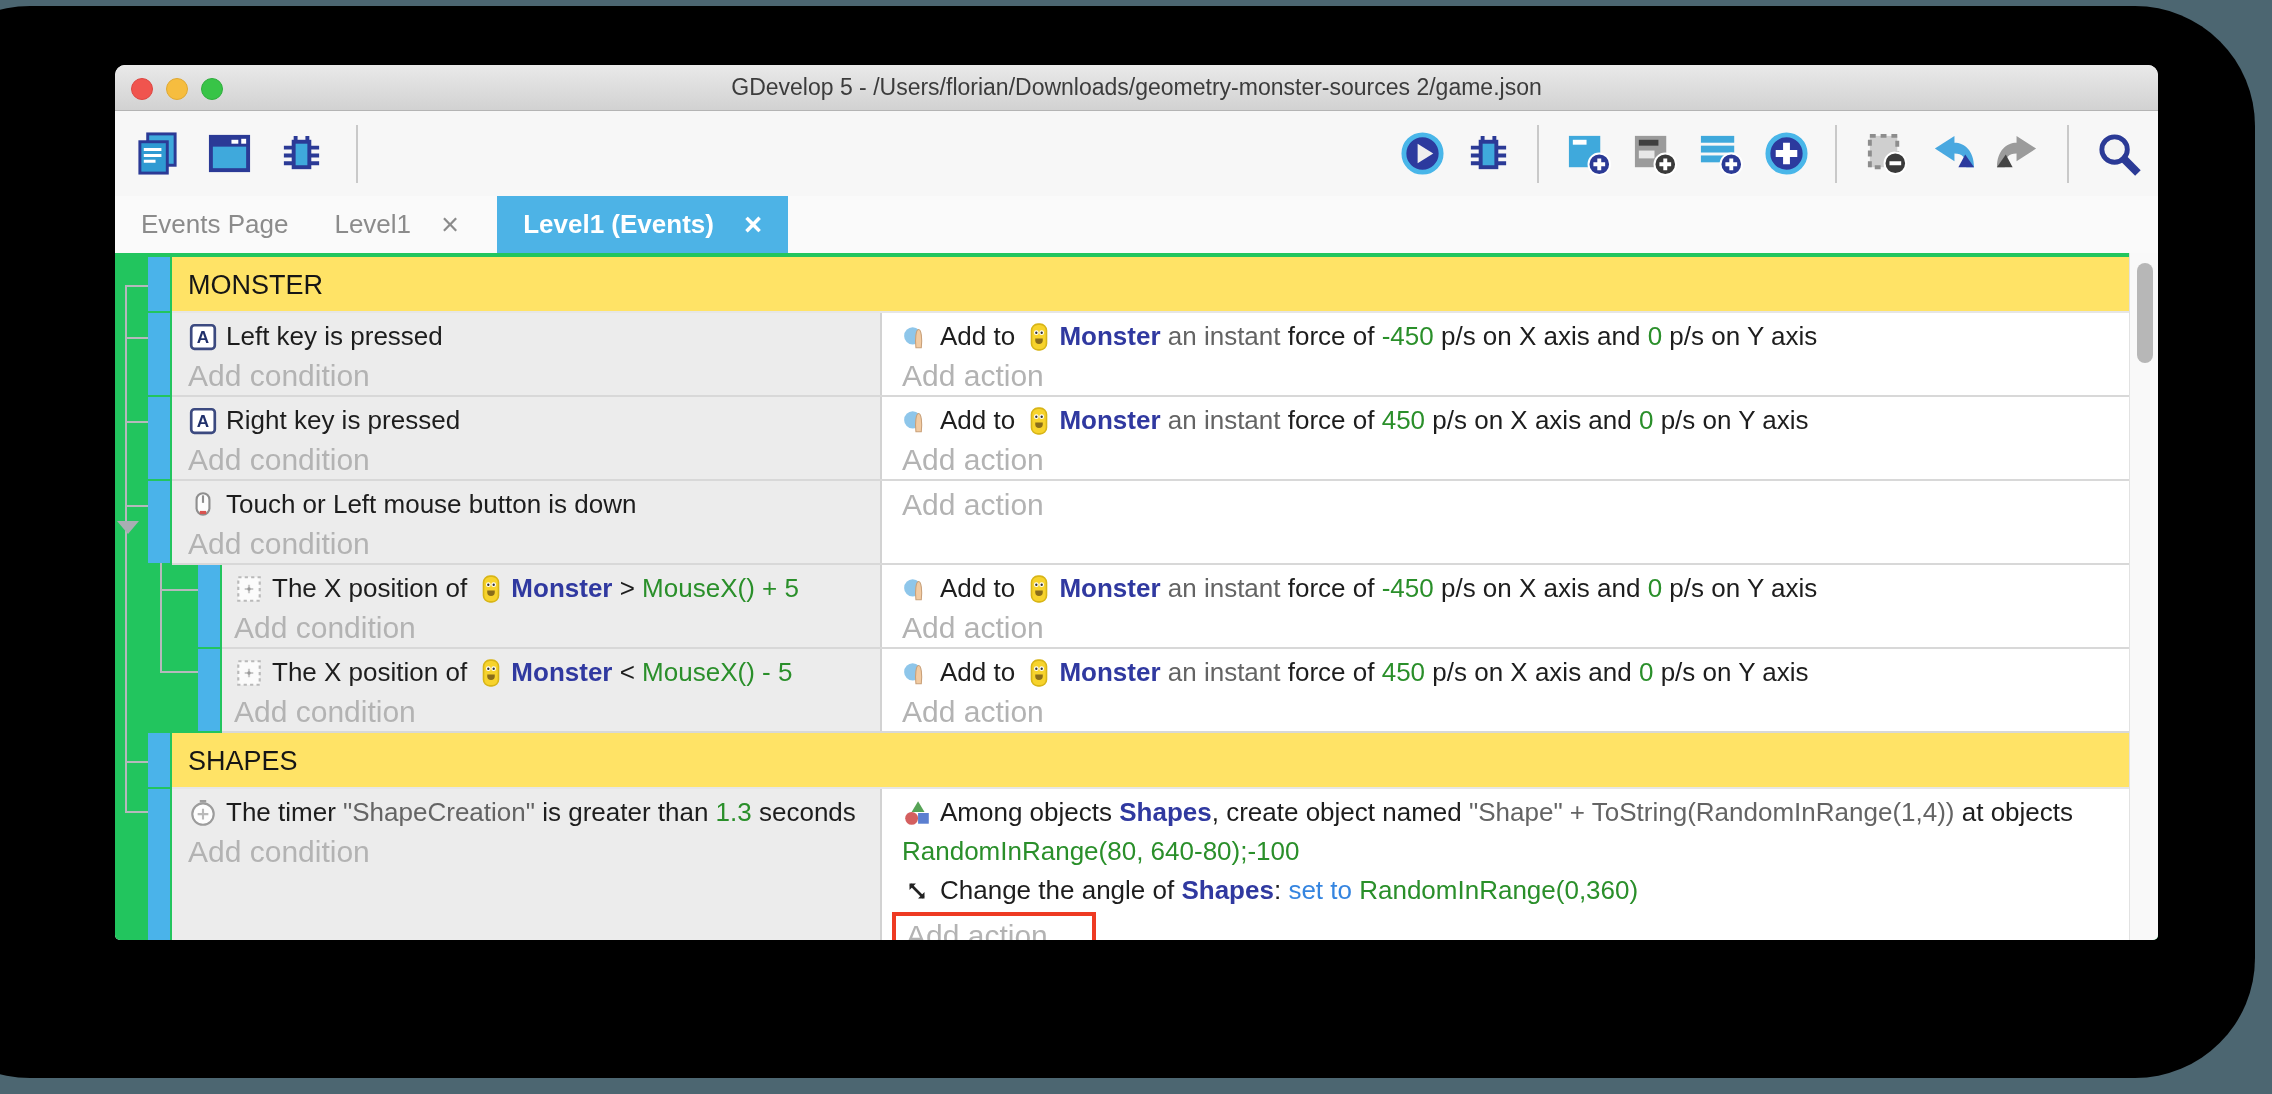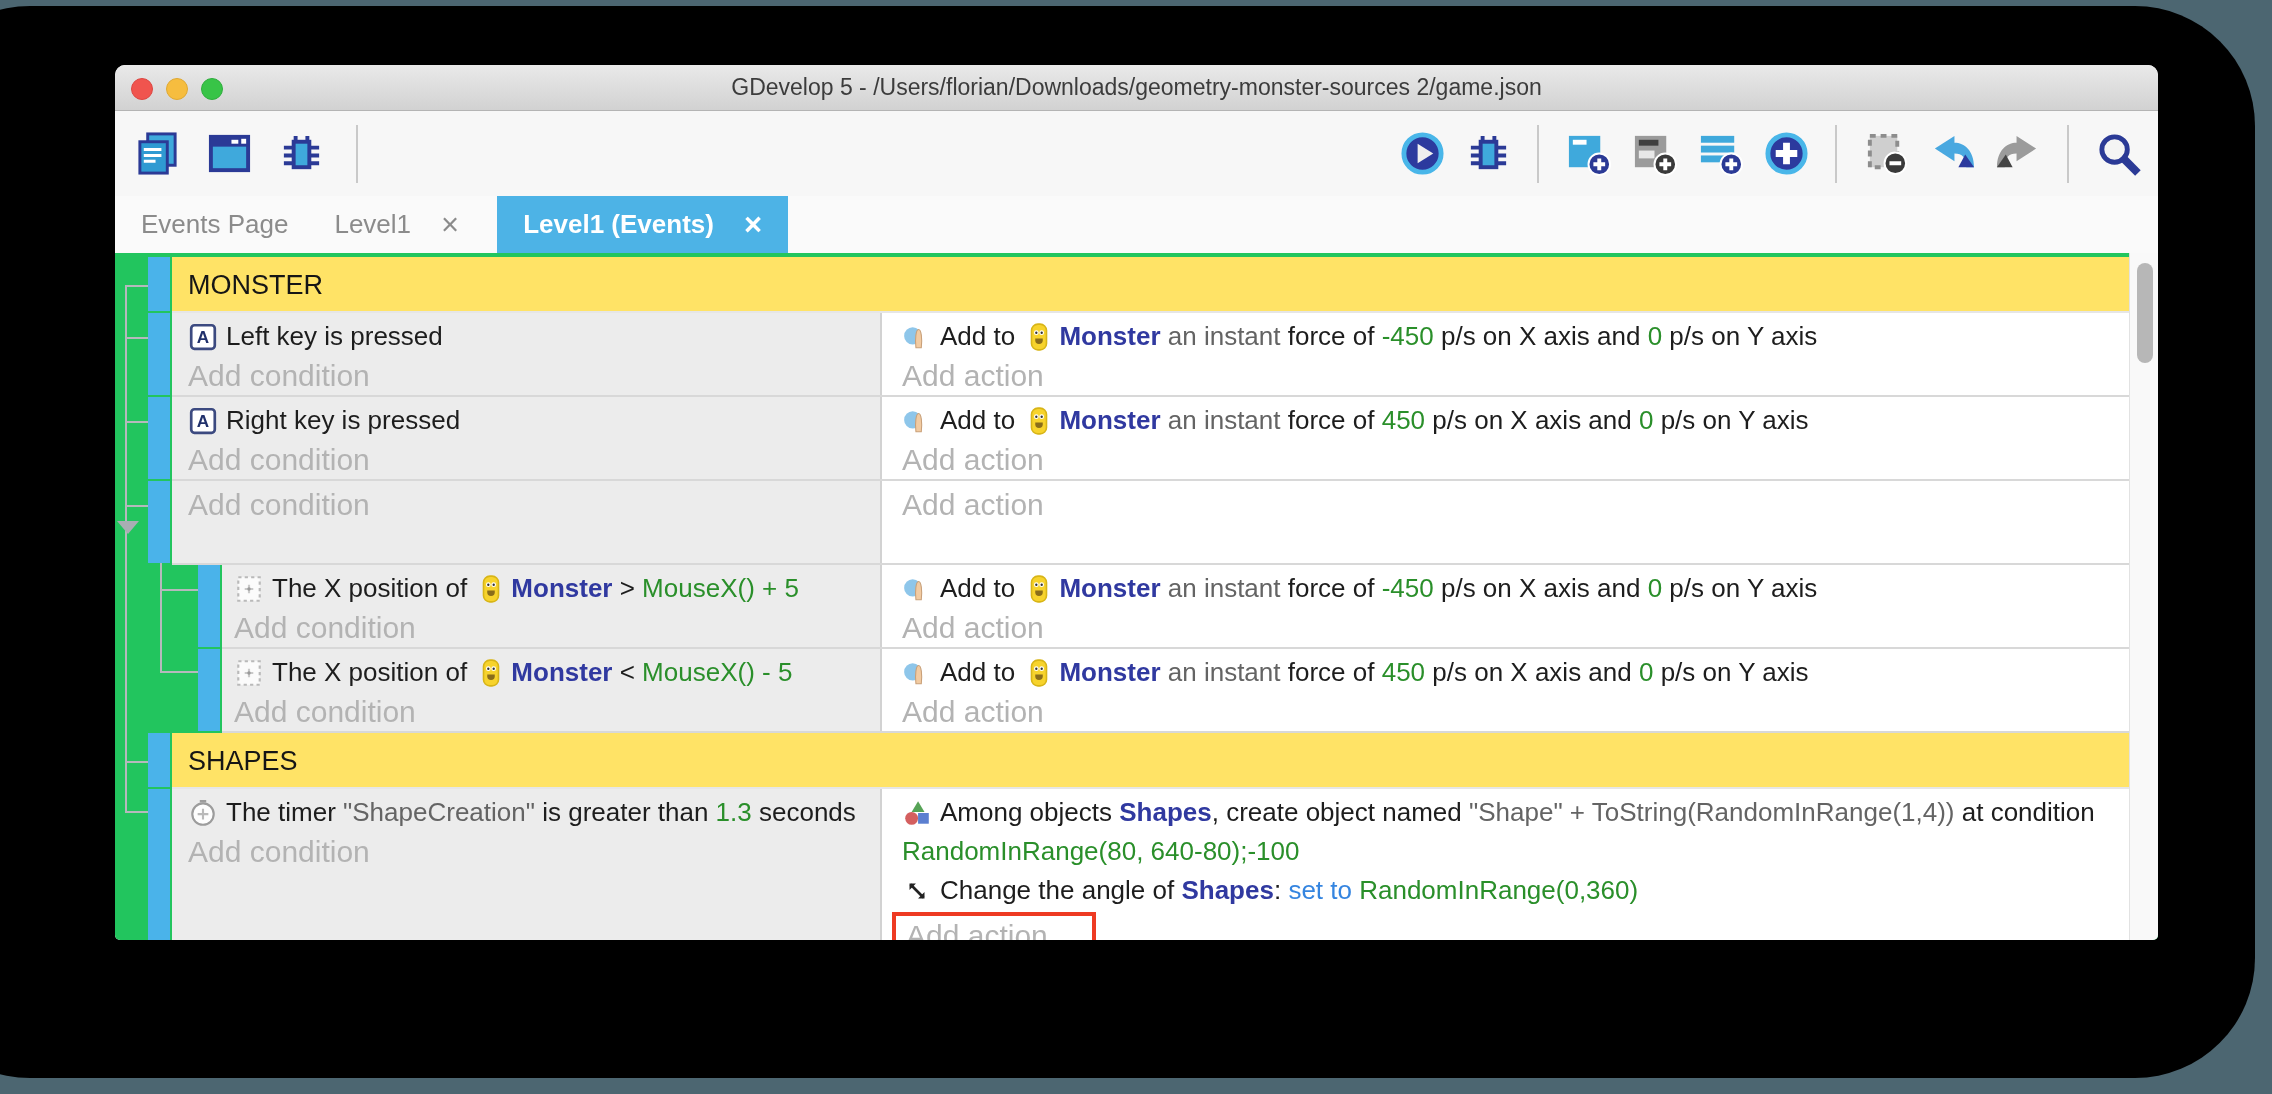--- a/index.html
+++ b/index.html
@@ -254,20 +254,25 @@
                   <circle cx="16.5" cy="10" r="1.1" fill="#333"></circle>
                   <path d="M10.5 15.5h7v1.5a3.5 3.5 0 01-7 0z" fill="#8a6d1a"></path>
                 </svg></span><span class="sg-obj">Monster</span><span class="sg-param">  an instant </span><span>force of </span><span class="sg-expr">450</span><span> p/s on X axis and </span><span class="sg-expr">0</span><span> p/s on Y axis</span></div>
           <div class="addlink">Add action</div>
         </div>
       </div>
 
       <div class="erow std">
         <span class="bar"></span>
         <div class="cond">
+          <div class="line"><span class="iic mouse-icon"><svg viewBox="0 0 28 28">
+                  <rect x="8" y="3" width="12" height="20" rx="6" fill="#fdfdfd" stroke="#8f8f8f" stroke-width="2"></rect>
+                  <path d="M14 5v7" stroke="#8f8f8f" stroke-width="2"></path>
+                  <path d="M11 21h6" stroke="#d9534f" stroke-width="3"></path>
+                </svg></span><span>Touch or Left mouse button is down</span></div>
           <div class="addlink">Add condition</div>
         </div>
         <div class="act">
 
           <div class="addlink">Add action</div>
         </div>
       </div>
 
       <div class="sub">
         <div class="erow std">
@@ -349,21 +354,21 @@
                   <path d="M14 10v10M9 15h10" stroke="#b9b9b9" stroke-width="2"></path>
                   <path d="M11 3h6" stroke="#9c9c9c" stroke-width="2.5"></path>
                 </svg></span><span>The timer </span><span class="sg-param">"ShapeCreation"</span><span> is greater than </span><span class="sg-expr">1.3</span><span> seconds</span></div>
           <div class="addlink">Add condition</div>
         </div>
         <div class="act">
           <div class="line wrap"><span class="iic create-icon"><svg viewBox="0 0 28 28">
                   <path d="M15 3l6 10H9z" fill="#56a356"></path>
                   <circle cx="9" cy="19" r="6" fill="#d45f5f"></circle>
                   <rect x="15" y="14" width="10" height="10" fill="#5b7fd0"></rect>
-                </svg></span><span>Among objects </span><span class="sg-obj">Shapes</span><span>, create object named </span><span class="sg-param">"Shape" + ToString(RandomInRange(1,4))</span><span> at condition </span><span class="sg-expr">RandomInRange(80, 640-80);-100</span></div>
+                </svg></span><span>Among objects </span><span class="sg-obj">Shapes</span><span>, create object named </span><span class="sg-param">"Shape" + ToString(RandomInRange(1,4))</span><span> at objects </span><span class="sg-expr">RandomInRange(80, 640-80);-100</span></div>
           <div class="line wrap"><span class="iic angle-icon"><svg viewBox="0 0 28 28">
                   <path d="M8 8l12 12" stroke="#222" stroke-width="2.5"></path>
                   <path d="M7 13V7h6zM21 15v6h-6z" fill="#222"></path>
                 </svg></span><span>Change the angle of </span><span class="sg-obj">Shapes</span><span>: </span><span class="sg-setto">set to</span><span> </span><span class="sg-expr">RandomInRange(0,360)</span></div>
           <div class="redbox">
             <span class="addlink">Add action</span>
           </div>
         </div>
       </div>
 

